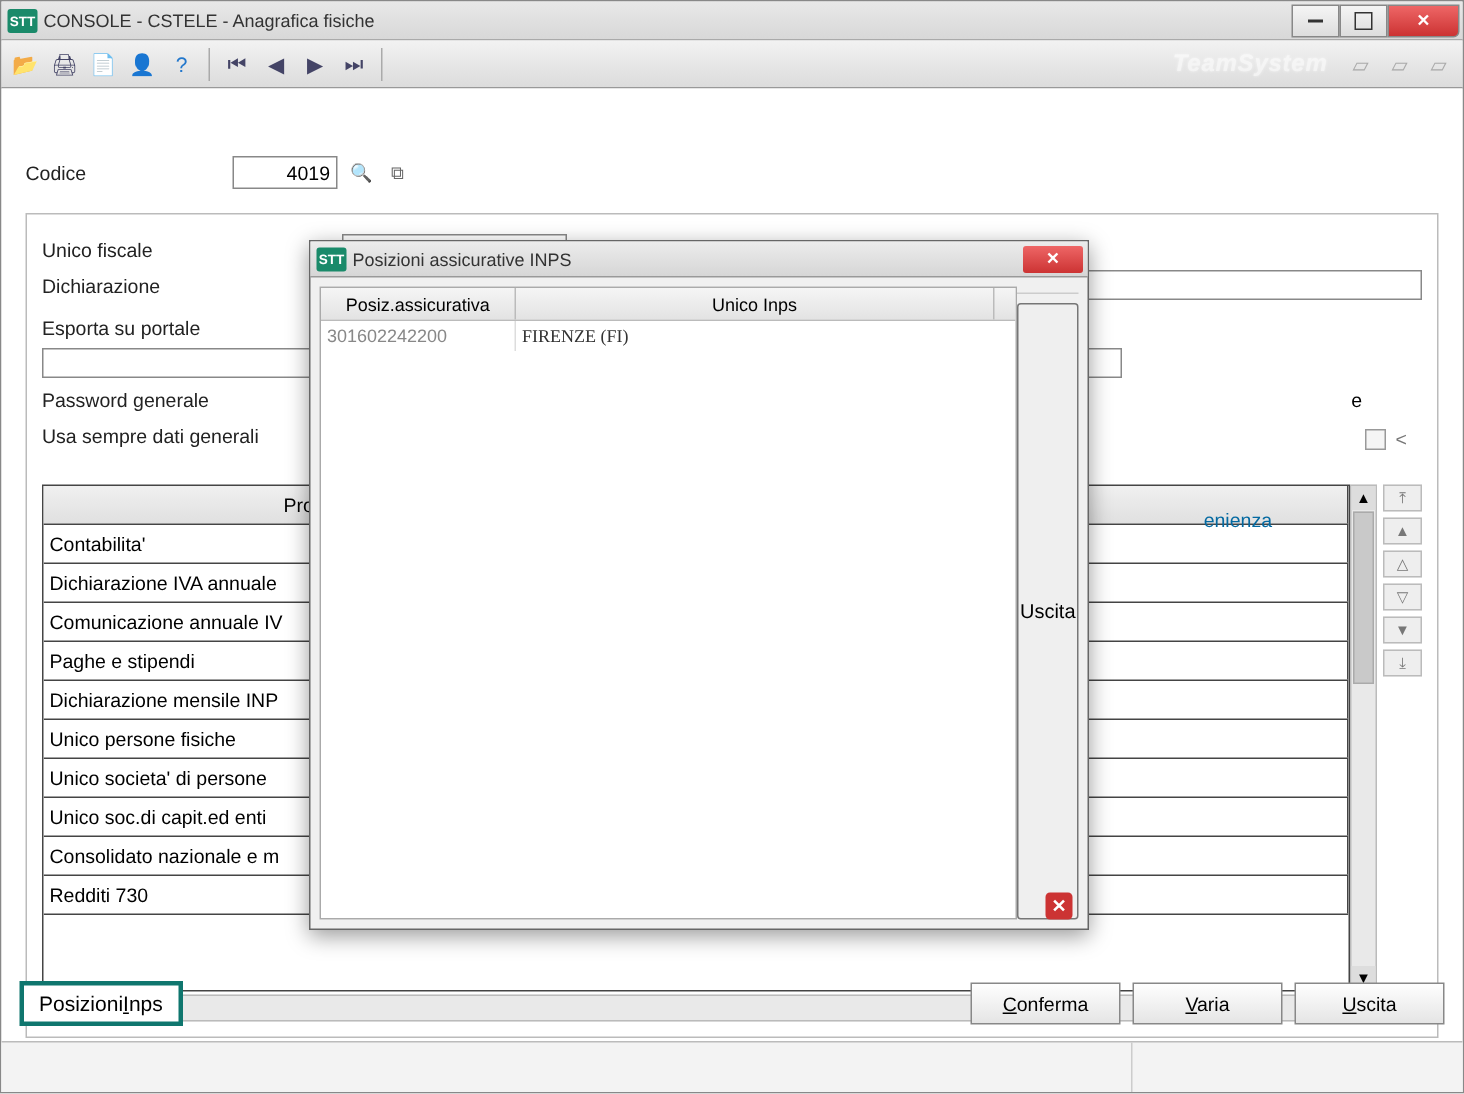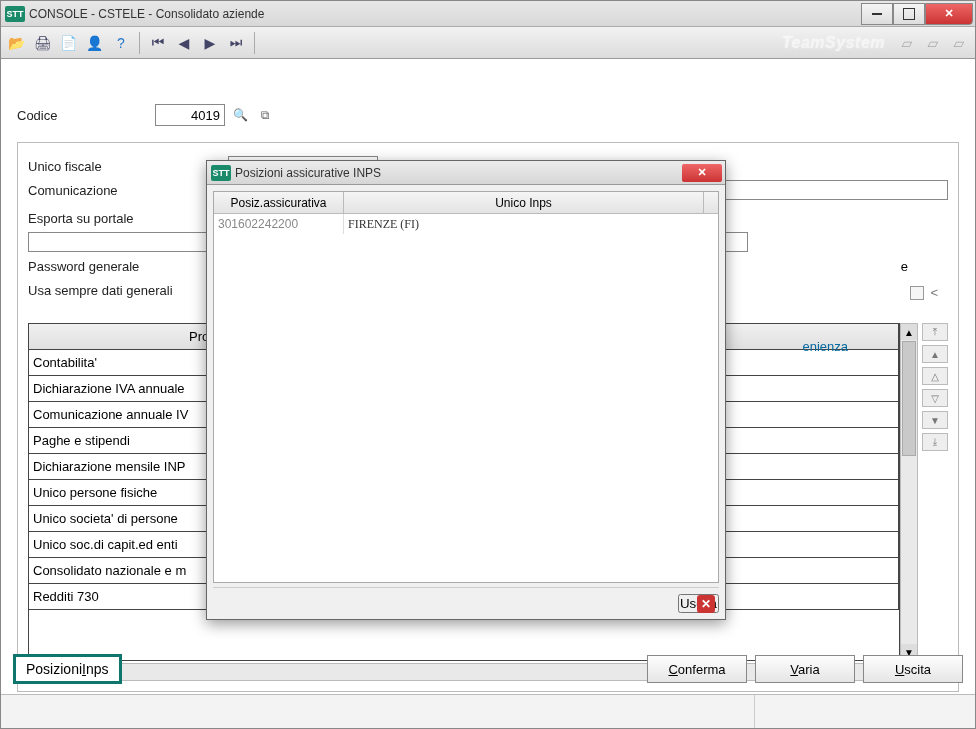--- a/index.html
+++ b/index.html
@@ -69,21 +69,21 @@
 .status-bar .seg { flex:1; border-right:1px solid #ccc; }
 .status-bar .seg:last-child { flex:0 0 220px; border-right:none; }
 
 
 .modal { position:absolute; left:206px; top:160px; width:520px; height:460px; background:#f0f0f0; border:1px solid #666; box-shadow:0 4px 14px rgba(0,0,0,.4); }
 .modal .m-title { height:24px; background: linear-gradient(#ececec,#d6d6d6); display:flex; align-items:center; border-bottom:1px solid #999; }
 .modal .m-title .app-icon { width:20px; height:16px; background:#1a8a6a; color:#fff; font-size:9px; font-weight:bold; display:flex; align-items:center; justify-content:center; margin:0 4px; border-radius:2px; }
 .modal .m-title .m-text { font-size:12px; color:#333; flex:1; }
 .modal .m-title .m-close { width:40px; height:18px; background:linear-gradient(#e66,#c33); color:#fff; display:flex; align-items:center; justify-content:center; font-weight:bold; font-size:11px; border-radius:2px; margin-right:3px; cursor:pointer; }
 
-.modal .m-content { padding:6px; height:calc(100% - 24px); display:flex; flex-direction:column; }
+.modal .m-content { padding:6px; height:calc(100% - 24px); display:flex; }
 .modal-table { flex:1; border:1px solid #aaa; background:#fff; display:flex; flex-direction:column; overflow:hidden; }
 .mt-head { display:flex; height:22px; background:linear-gradient(#f5f5f5,#e3e3e3); border-bottom:1px solid #bbb; font-size:12px; }
 .mt-head .c1 { width:130px; border-right:1px solid #bbb; display:flex; align-items:center; justify-content:center; }
 .mt-head .c2 { flex:1; display:flex; align-items:center; justify-content:center; border-right:1px solid #bbb; }
 .mt-head .csc { width:14px; }
 .mt-row { display:flex; height:20px; font-size:12px; color:#333; }
 .mt-row .c1 { width:130px; border-right:1px solid #ddd; padding-left:4px; display:flex; align-items:center; color:#888; }
 .mt-row .c2 { flex:1; padding-left:4px; display:flex; align-items:center;font-family:Liberation Serif, serif; }
 .modal .close-icon { position:absolute; right:10px; bottom:6px; width:18px; height:18px; background:#c33; color:#fff; display:flex; align-items:center; justify-content:center; font-weight:bold; border-radius:3px; font-size:12px; cursor:pointer; }
 .modal .uscita-wrap { border-top:1px solid #ccc; margin-top:4px; padding-top:6px; display:flex; justify-content:flex-end; }
@@ -91,21 +91,21 @@
 
 .proc-row .pc1, .proc-head .ph1 { width: 100%; }
 </style>
 </head>
 <body>
 
 <div class="main-window">
 
   <div class="title-bar">
     <span class="app-icon">STT</span>
-    <span class="title-text">CONSOLE - CSTELE -  Consolidato aziende</span>
+    <span class="title-text">CONSOLE - CSTELE -  Anagrafica fisiche</span>
     <div class="win-controls">
       <div class="win-btn min"></div>
       <div class="win-btn max"></div>
       <div class="win-btn close"></div>
     </div>
   </div>
 
   <div class="toolbar">
     <div class="tool-btn">📂</div>
     <div class="tool-btn">🖨</div>
@@ -131,21 +131,21 @@
       <span class="small-icon">🔍</span>
       <span class="small-icon">⧉</span>
     </div>
 
     <div class="form-panel">
       <div class="form-row">
           <label>Unico fiscale</label>
           <input class="big" style="">
         </div>
       <div class="form-row">
-          <label>Comunicazione</label>
+          <label>Dichiarazione</label>
           <input class="wide" style="">
         </div>
       <div class="form-row" style="margin-top:6px">
           <label>Esporta su portale</label>
         </div>
       <div class="form-row">
           <input class="wide" style="">
         </div>
       <div class="form-row">
           <label>Password generale</label>

